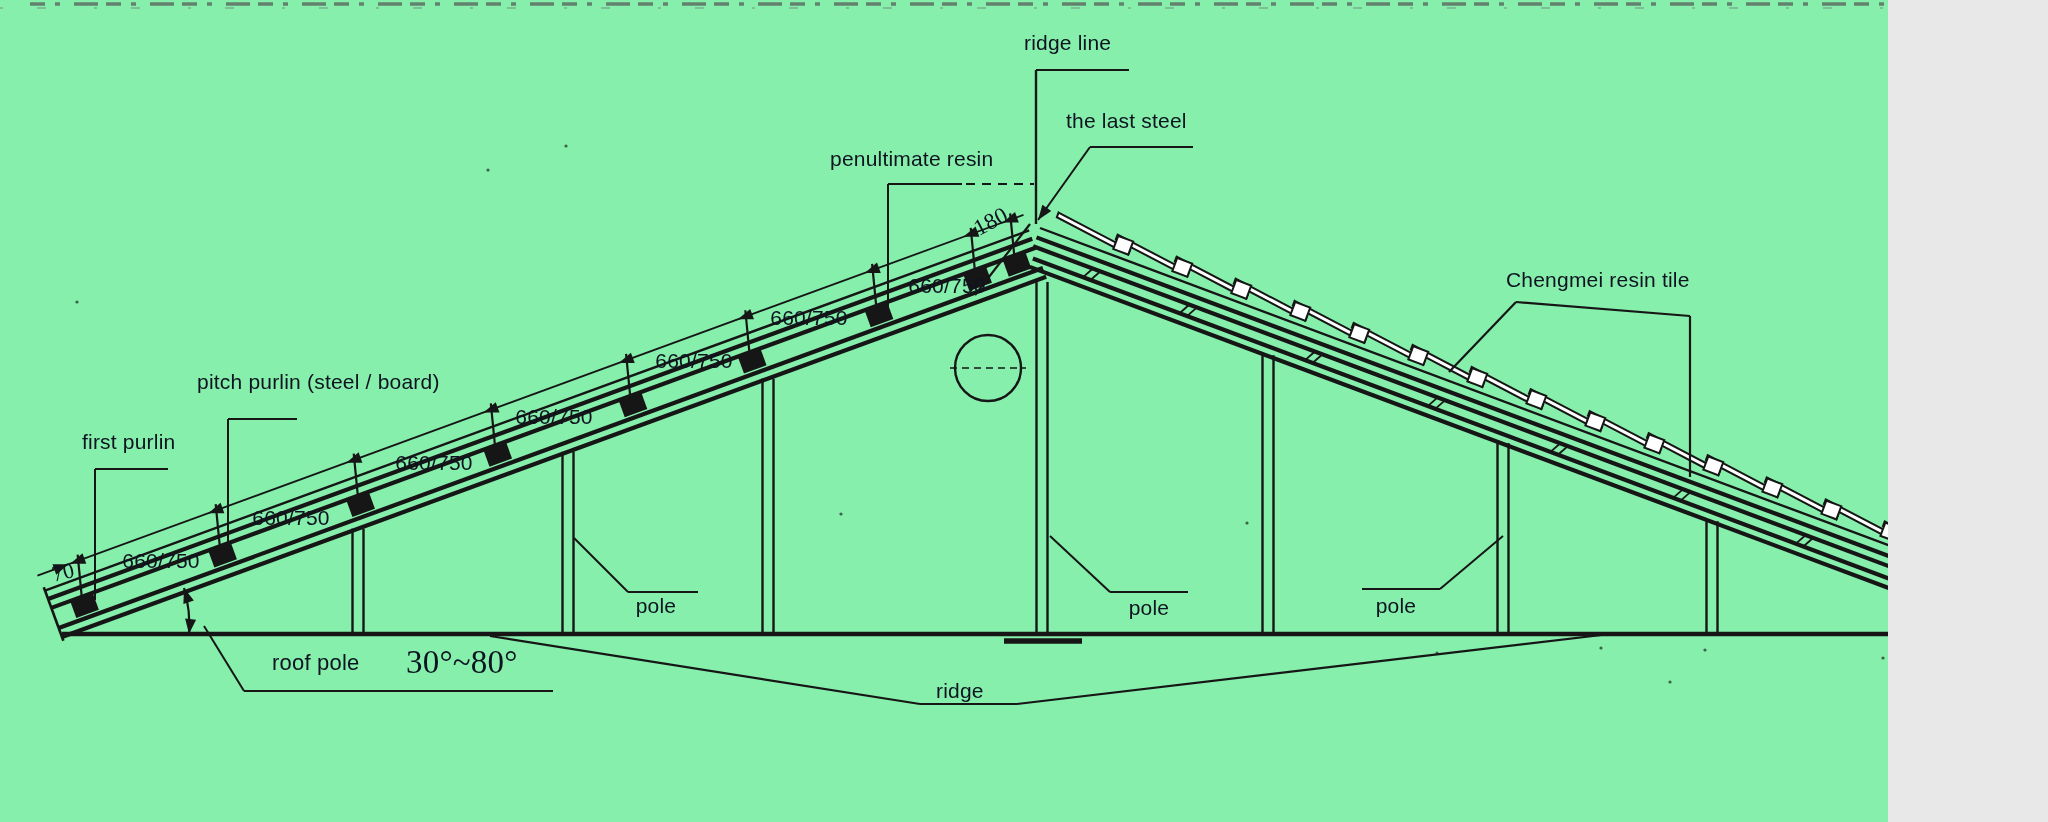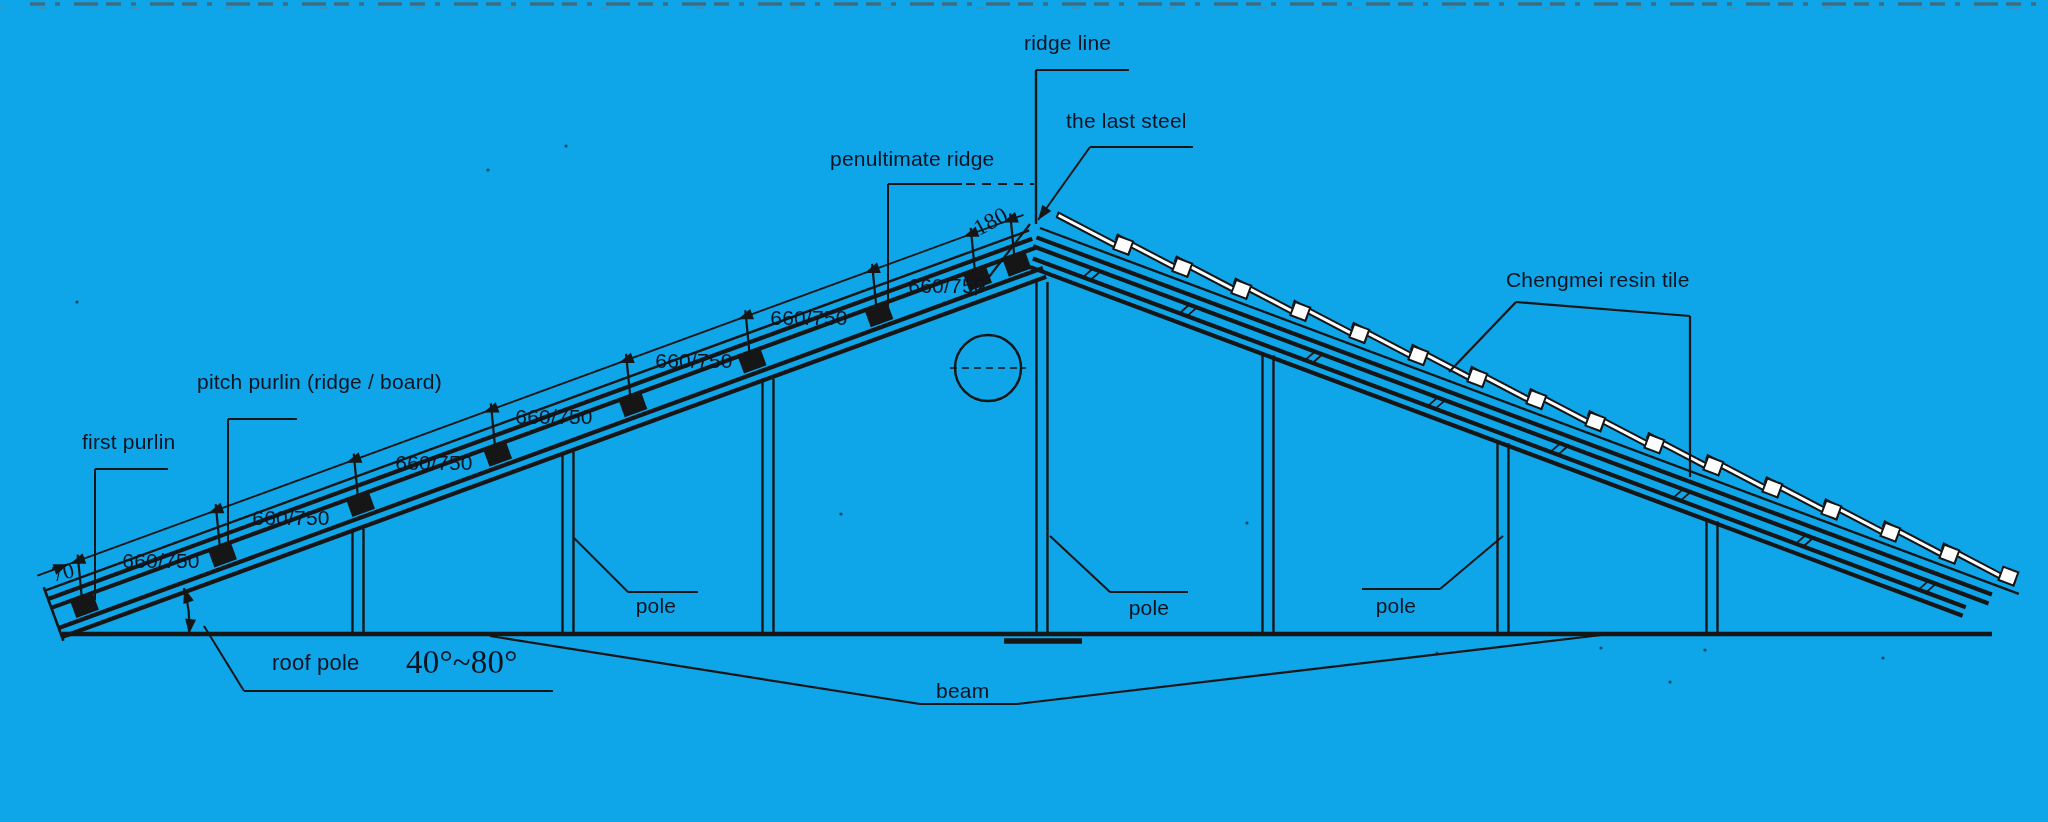--- a/index.html
+++ b/index.html
@@ -1,17 +1,17 @@
 <!DOCTYPE html>
 <html><head>
 <meta charset="utf-8">
 <style>
   html,body{margin:0;padding:0;background:#e8e8e8;}
   #stage{
-    position:relative;width:2048px;height:822px;background:#0ea5e9;
+    position:relative;width:1888px;height:822px;background:#86efac;
     overflow:hidden;font-family:"Liberation Sans",sans-serif;
   }
   #diagram{position:absolute;left:0;top:0;}
   .lbl{
     position:absolute;color:#0d1320;font-size:21px;line-height:1.15;
     white-space:nowrap;letter-spacing:0.2px;
   }
   .c{transform:translate(-50%,-50%);margin-top:32px;}
   .serif{font-family:"Liberation Serif",serif;}
   .big-title{font-size:37px;letter-spacing:0.5px;}
@@ -179,30 +179,30 @@
       <circle cx="1247" cy="523" r="1.6" fill="#161616" opacity="0.65"></circle>
       <circle cx="1601" cy="648" r="1.6" fill="#161616" opacity="0.65"></circle>
       <circle cx="1705" cy="650" r="1.6" fill="#161616" opacity="0.65"></circle>
       <circle cx="1883" cy="658" r="1.6" fill="#161616" opacity="0.65"></circle>
       <circle cx="1670" cy="682" r="1.6" fill="#161616" opacity="0.65"></circle>
       <circle cx="1437" cy="653" r="1.6" fill="#161616" opacity="0.65"></circle>
     </svg>
 
   <div class="lbl" style="left:1024px;top:31px">ridge line</div>
   <div class="lbl" style="left:1066px;top:109px">the last steel</div>
-  <div class="lbl" style="left:830px;top:147px">penultimate ridge</div>
+  <div class="lbl" style="left:830px;top:147px">penultimate resin</div>
   <div class="lbl" style="left:1506px;top:268px">Chengmei resin tile</div>
   <div class="lbl" style="left:82px;top:430px">first purlin</div>
   <div class="lbl" style="left:197px;top:370px">
       <span>pitch purlin</span>
-      <span>(ridge / board)</span>
+      <span>(steel / board)</span>
   </div>
   <div class="lbl" style="left:272px;top:650px;font-size:22px">roof pole</div>
-  <div class="lbl serif pitch-range" style="left:406px;top:644px">40°~80°</div>
-  <div class="lbl" style="left:936px;top:679px">beam</div>
+  <div class="lbl serif pitch-range" style="left:406px;top:644px">30°~80°</div>
+  <div class="lbl" style="left:936px;top:679px">ridge</div>
   <div class="lbl serif dim-num rot28" style="left:991px;top:222px">180</div>
   <div class="lbl serif rot14" style="left:63px;top:572px;font-size:22px">70</div>
 
   <div id="gen-labels">
       <div class="lbl c" style="left: 161px; top: 529px;">660/750</div>
       <div class="lbl c" style="left: 291px; top: 486px;">660/750</div>
       <div class="lbl c" style="left: 434px; top: 431px;">660/750</div>
       <div class="lbl c" style="left: 554px; top: 385px;">660/750</div>
       <div class="lbl c" style="left: 694px; top: 329px;">660/750</div>
       <div class="lbl c" style="left: 809px; top: 286px;">660/750</div>

